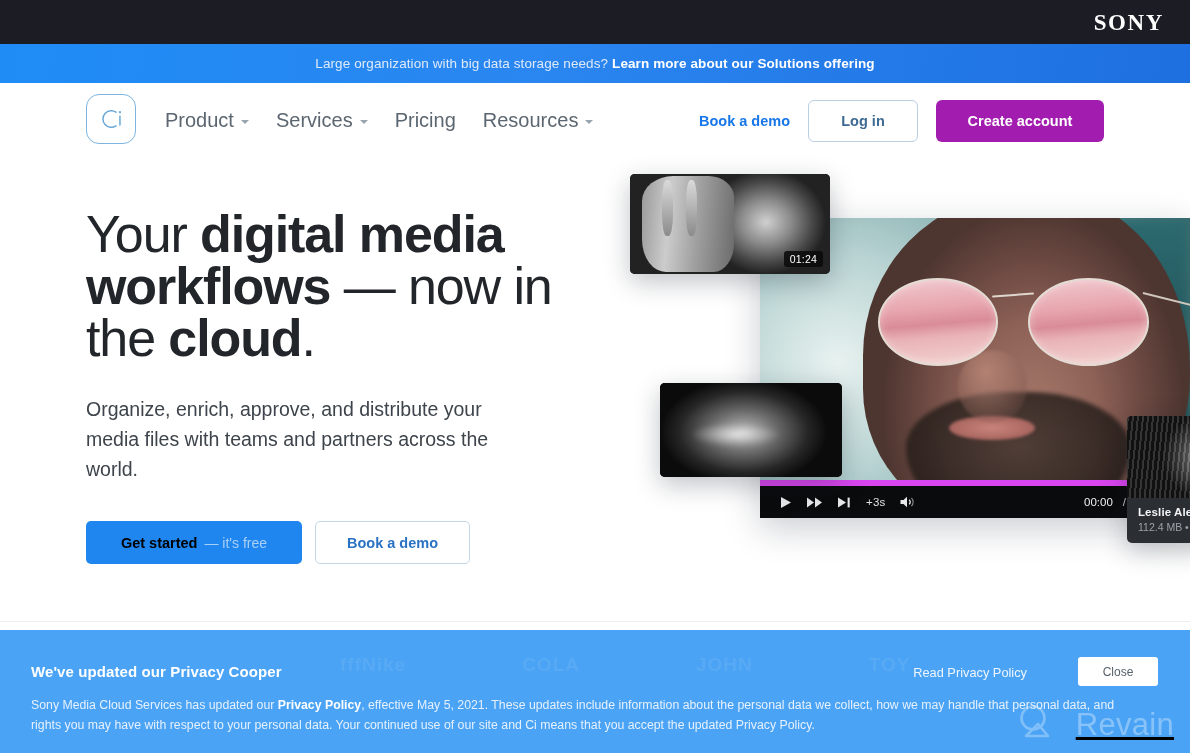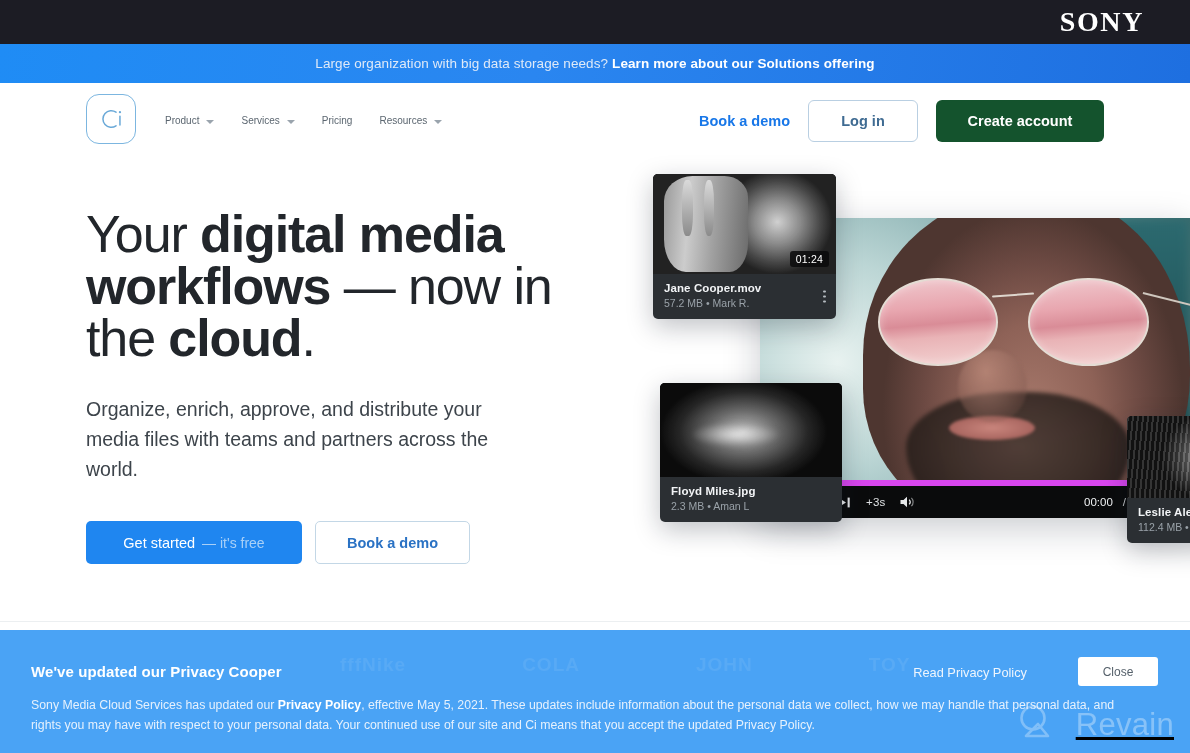--- a/index.html
+++ b/index.html
@@ -15,23 +15,23 @@
   
   .sony-bar {
     position: absolute; top: 0; left: 0; width: 1190px; height: 44px;
     background: #1c1c24;
     display: flex; align-items: center; justify-content: flex-end;
   }
   .sony-logo {
     color: #ffffff;
     font-family: "Liberation Serif", serif;
     font-weight: 700;
-    font-size: 28px;
+    font-size: 23px;
     letter-spacing: 1.6px;
-    margin-right: 46px;
+    margin-right: 26px;
     line-height: 1;
   }
 
   
   .promo-bar {
     position: absolute; top: 44px; left: 0; width: 1190px; height: 39px;
     background: linear-gradient(100deg, #1f8cf5 0%, #2a86f0 45%, #1e6fe0 100%);
     display: flex; align-items: center; justify-content: center;
   }
   .promo-text { font-size: 13.5px; color: #dfeaf8; letter-spacing: .1px; }
@@ -51,21 +51,21 @@
     display: flex; align-items: center; justify-content: center;
     background: #fff;
   }
   .ci-logo svg { display:block; }
   .nav-links {
     position: absolute; left: 165px; top: 0; height: 75px;
     display: flex; align-items: center; gap: 27px;
   }
   .nav-link {
     display: flex; align-items: center; gap: 7px;
-    font-size: 10px; color: #5b6670; cursor: pointer; white-space: nowrap;
+    font-size: 20px; color: #5b6670; cursor: pointer; white-space: nowrap;
   }
   .caret {
     width: 0; height: 0;
     border-left: 4.5px solid transparent;
     border-right: 4.5px solid transparent;
     border-top: 4.5px solid #9aa4ad;
     margin-top: 2px;
   }
   .nav-right {
     position: absolute; right: 86px; top: 0; height: 75px;
@@ -74,21 +74,21 @@
   .book-demo-link {
     font-size: 14.5px; color: #1877e8; font-weight: 600; cursor: pointer; white-space: nowrap;
   }
   .btn-login {
     width: 110px; height: 42px; border: 1px solid #b9cfe2; border-radius: 6px;
     background: #fff; color: #3f6b92; font-size: 14.5px; font-weight: 600;
     display: flex; align-items: center; justify-content: center; cursor: pointer;
   }
   .btn-create {
     width: 168px; height: 42px; border: none; border-radius: 6px;
-    background: #14532d; color: #fff; font-size: 14.5px; font-weight: 700;
+    background: #a21caf; color: #fff; font-size: 14.5px; font-weight: 700;
     display: flex; align-items: center; justify-content: center; cursor: pointer;
   }
 
   
   .hero { position: absolute; top: 158px; left: 0; width: 1190px; height: 464px; background:#fff; }
   .hero-copy { position: absolute; left: 86px; top: 50px; width: 470px; }
   h1.headline {
     font-size: 52px; line-height: 1.0; color: #22262b; font-weight: 400;
     letter-spacing: -1.1px;
   }
@@ -96,21 +96,21 @@
   .subhead {
     margin-top: 30px; font-size: 19.5px; line-height: 1.54; color: #3d444b;
     width: 452px; font-weight: 400;
   }
   .cta-row { margin-top: 37px; display: flex; gap: 13px; align-items: center; }
   .btn-getstarted {
     width: 216px; height: 43px; border: none; border-radius: 5px;
     background: #1f86f0; display: flex; align-items: center; justify-content: center;
     gap: 7px; cursor: pointer;
   }
-  .btn-getstarted .primary { color: #ffffff; font-size: 14.5px; font-weight: 400; }
+  .btn-getstarted .primary { color: #000000; font-size: 14.5px; font-weight: 700; }
   .btn-getstarted .secondary { color: #a9d0f7; font-size: 14px; font-weight: 400; }
   .btn-bookdemo {
     width: 155px; height: 43px; border: 1px solid #c3d7e6; border-radius: 5px;
     background: #fff; color: #2a72c4; font-size: 14.5px; font-weight: 600;
     display: flex; align-items: center; justify-content: center; cursor: pointer;
   }
 
   
   .media-stage { position: absolute; left: 600px; top: 0; width: 590px; height: 464px; }
 
@@ -207,21 +207,21 @@
     display: flex; flex-direction: column; gap: 2.5px; cursor: pointer;
   }
   .fc-dots span { width: 2.6px; height: 2.6px; border-radius: 50%; background: #b6bcc2; display:block; }
   .duration-badge {
     position: absolute; right: 7px; bottom: 7px;
     background: rgba(10,11,12,.86); color: #fff;
     font-size: 10.5px; padding: 2px 6px; border-radius: 3px; letter-spacing: .2px;
   }
 
   
-  #card-jane { left: 30px; top: 16px; width: 183px; margin-left: 23px; }
+  #card-jane { left: 30px; top: 16px; width: 200px; }
   #card-jane .fc-thumb { height: 100px; }
   .jane-img {
     position: absolute; inset: 0;
     background:
       radial-gradient(ellipse 30% 52% at 68% 48%, #cdc8c4 0%, #8d8986 42%, #4e4b49 78%, #2c2a29 100%),
       linear-gradient(100deg,#2a2827 0%, #6e6b68 40%, #b9b5b1 62%, #3c3a39 100%);
     filter: grayscale(1) contrast(1.1);
   }
   .jane-hand {
     position: absolute; left: 6%; top: 2%; width: 46%; height: 96%;
@@ -440,38 +440,25 @@
           </div>
         </div>
       </div>
 
       <div class="file-card" id="card-jane">
         <div class="fc-thumb">
           <div class="jane-img"></div>
           <div class="jane-hand"></div>
           <div class="duration-badge">01:24</div>
         </div>
-        <div class="fc-meta">
-          <div class="fc-name">Jane Cooper.mov</div>
-          <div class="fc-sub">57.2 MB • Mark R.</div>
-          <div class="fc-dots">
-              <span></span>
-              <span></span>
-              <span></span>
-            </div>
-        </div>
       </div>
 
       <div class="file-card" id="card-floyd">
         <div class="fc-thumb">
           <div class="floyd-img"></div>
-        </div>
-        <div class="fc-meta">
-          <div class="fc-name">Floyd Miles.jpg</div>
-          <div class="fc-sub">2.3 MB • Aman L</div>
         </div>
       </div>
 
       <div class="file-card" id="card-leslie">
         <div class="fc-thumb">
           <div class="leslie-img"></div>
         </div>
         <div class="fc-meta">
           <div class="fc-name">Leslie Alexander</div>
           <div class="fc-sub">112.4 MB • Ja</div>

